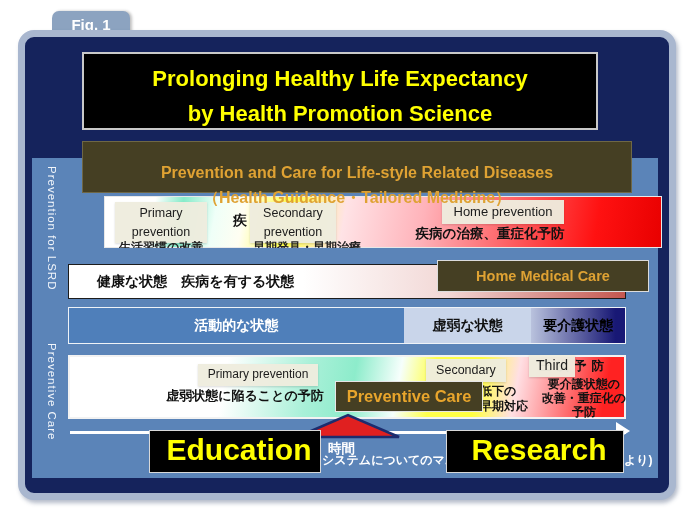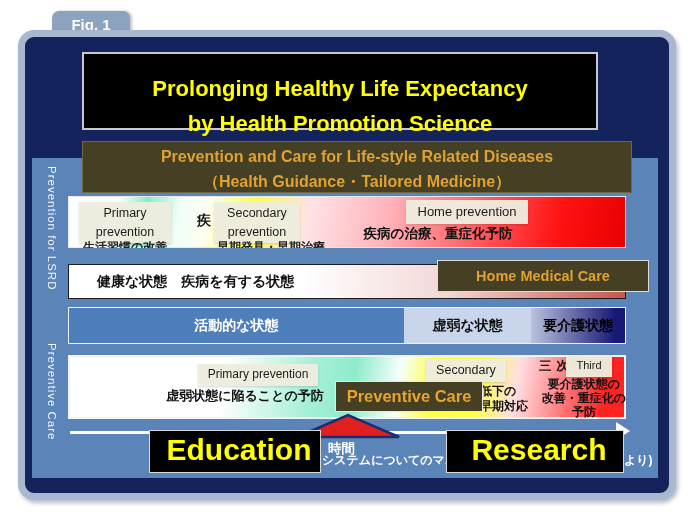--- a/index.html
+++ b/index.html
@@ -11,54 +11,54 @@
   
   #fig-tab { left:52px; top:11px; width:78px; height:30px; background:#8ca3c0;
     border-radius:7px 7px 0 0; color:#fff; font-size:15px; font-weight:bold;
     text-align:center; line-height:28px; box-shadow:2px 0 3px rgba(0,0,0,.25); }
   #frame { left:18px; top:30px; width:658px; height:470px; background:#15235c;
     border:7px solid #a9b7cf; border-radius:16px; box-shadow:2px 3px 4px rgba(40,60,100,.35); }
 
   
   #title-box { left:82px; top:52px; width:516px; height:78px; background:#000;
     border:2px solid #c9c9c9; color:#ffff00; font-weight:bold; font-size:22px;
-    text-align:center; padding-top:17px; line-height:35px; }
+    text-align:center; padding-top:7px; line-height:35px; }
 
   
   #panel { left:32px; top:158px; width:626px; height:320px; background:#5b84b8; }
 
   
   #subtitle-box { left:82px; top:141px; width:550px; height:52px; background:#453f23;
     border:1px solid #6e6746; color:#dfa233; font-weight:bold; font-size:16px;
-    text-align:center; line-height:25px; padding-top:2px; z-index:3; }
+    text-align:center; line-height:25px; padding-top:18px; z-index:3; }
 
   
   .v-label { color:#f2f6fb; font-size:11.5px; letter-spacing:1px;
     writing-mode:vertical-rl; text-align:center; width:22px; }
   #v-lsrd { left:36px; top:162px; height:132px; }
   #v-care { left:36px; top:338px; height:108px; }
 
   
   .bar { left:68px; width:558px; }
 
   
   #bar1 { top:196px; height:52px; border:1px solid #e8e8e8;
     background:linear-gradient(100deg,#ffffff 0%,#ffffff 9%,#86ecca 14%,#effff8 20%,
-      #fffef2 25%,#ffff4a 33%,#ffe3e6 43%,#ffb3ba 57%,#ff1111 88%,#e80000 100%); }
+      #fffef2 25%,#ffff4a 33%,#ffe3e6 43%,#ffb3ba 57%,#ff1111 88%,#e80000 100%);margin-left:36px; }
   .chip { position:absolute; background:rgba(238,236,222,.96); color:#1c1c1c;
     text-align:center; font-size:12.5px; line-height:19px; box-shadow:0 1px 2px rgba(0,0,0,.15); }
   #chip-p1 { left:10px; top:5px; width:92px; height:41px; padding-top:2px; }
   #clip-p1 { left:14px; top:44px; width:96px; height:7px; overflow:hidden;
     font-size:12px; font-weight:bold; color:#222; line-height:13px; }
   #hidden-shitsu { left:128px; top:15px; font-size:14px; font-weight:bold; color:#111; }
   #chip-p2 { left:145px; top:5px; width:86px; height:41px; padding-top:2px; }
   #clip-p2 { left:148px; top:44px; width:120px; height:7px; overflow:hidden;
     font-size:12px; font-weight:bold; color:#222; line-height:13px; }
   #chip-p3 { left:337px; top:3px; width:122px; height:24px; line-height:23px; font-size:13px; }
-  #bar1-third-text { left:254px; top:28px; width:230px; text-align:center;
+  #bar1-third-text { left:270px; top:28px; width:230px; text-align:center;
     font-size:13.5px; font-weight:bold; color:#111; }
 
   
   #bar2 { top:264px; height:35px; border:1px solid #1c1c1c;
     background:linear-gradient(to right,#ffffff 0%,#ffffff 42%,#f2d8d6 68%,#c4574f 100%);
     color:#111; font-size:14px; font-weight:bold; line-height:32px; padding-left:28px; }
   #hmc-box { left:437px; top:260px; width:212px; height:32px; background:#453f23;
     border:1px solid #dcdcdc; color:#dfa233; font-weight:bold; font-size:14.5px;
     text-align:center; line-height:30px; z-index:2; }
 
@@ -79,21 +79,21 @@
   #bar4-p-text { left:85px; top:30px; width:180px; text-align:center;
     font-size:13px; font-weight:bold; color:#111; z-index:1; }
   #pc-box { left:265px; top:24px; width:148px; height:31px; background:#453f23;
     border:1px solid #e6e6e6; color:#e8a52c; font-weight:bold; font-size:16.5px;
     text-align:center; line-height:29px; z-index:4; }
   #chip-c2 { left:356px; top:2px; width:80px; height:23px; line-height:22px; font-size:12.5px; z-index:2; }
   #bar4-s-text { left:410px; top:27px; width:110px; font-size:12px; font-weight:bold;
     color:#111; line-height:15px; z-index:1; }
   #bar4-t-hidden { left:469px; top:1px; width:96px; font-size:12.5px; font-weight:bold;
     color:#111; letter-spacing:5px; z-index:1; }
-  #chip-c3 { left:496px; top:-2px; width:46px; height:22px; line-height:21px; font-size:11px; z-index:2; }
+  #chip-c3 { left:459px; top:-2px; width:46px; height:22px; line-height:21px; font-size:14px; z-index:2; }
   #bar4-t-text { left:470px; top:20px; width:88px; text-align:center; font-size:12px;
     font-weight:bold; color:#111; line-height:14px; z-index:2; }
 
   
   #time-line { left:70px; top:431px; width:556px; height:3px; background:#fff; z-index:1; }
   #time-arrowhead { left:616px; top:422px; width:0; height:0; z-index:1;
     border-left:14px solid #fff; border-top:9px solid transparent; border-bottom:9px solid transparent; }
   #red-arrow { left:293px; top:412px; z-index:1; }
   #jikan { left:328px; top:440px; color:#fff; font-weight:bold; font-size:13.5px; z-index:1; }
 

